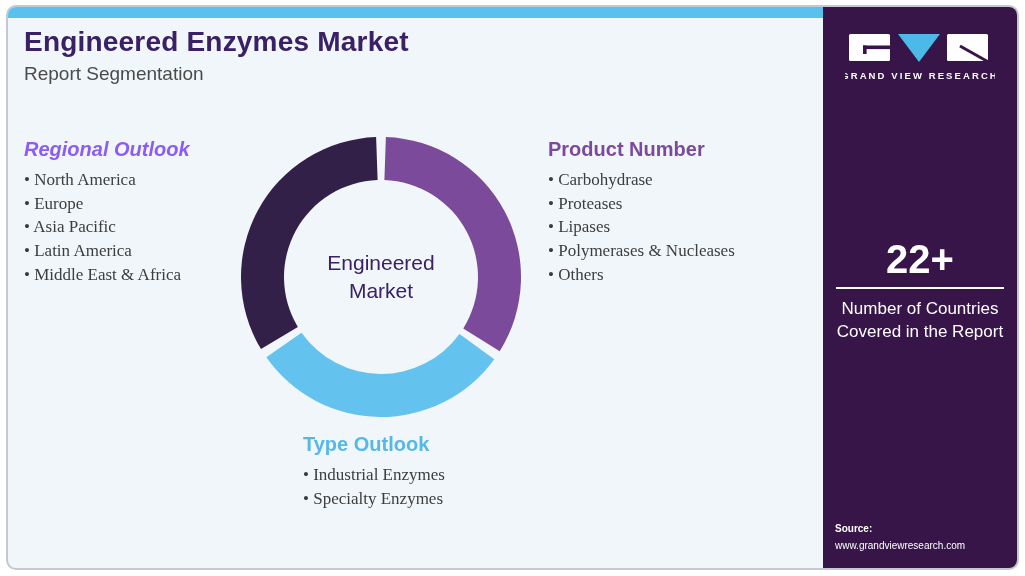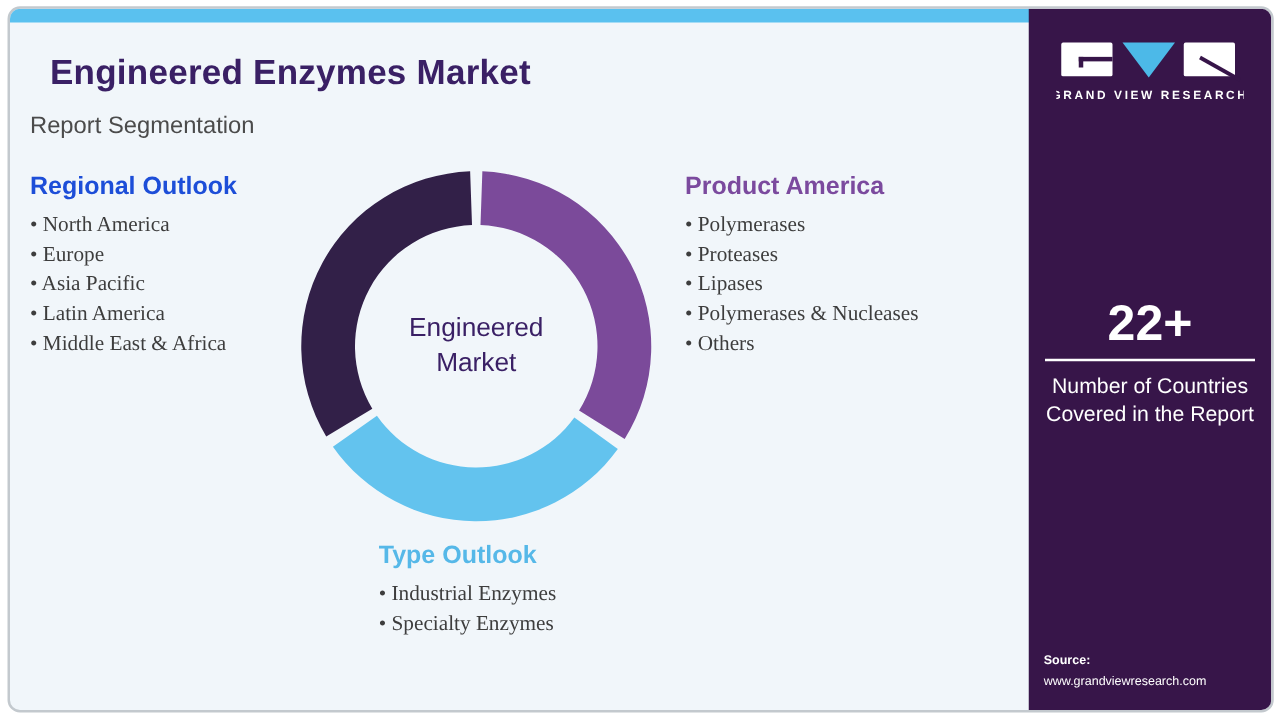--- a/index.html
+++ b/index.html
@@ -3,30 +3,30 @@
 <meta charset="utf-8">
 <style>
   html,body{margin:0;padding:0;background:#ffffff;}
   .stage{position:relative;width:1025px;height:576px;background:#ffffff;
          font-family:"Liberation Sans",sans-serif;overflow:hidden;}
   .card{position:absolute;left:6px;top:5px;width:1013px;height:565px;box-sizing:border-box;
         background:#f1f6fa;border:2px solid #c3c9ce;border-radius:10px;overflow:hidden;}
   .topbar{position:absolute;top:0;left:0;right:193px;height:11px;background:#5ac1ef;}
   
   .header{position:absolute;left:16px;top:19px;}
-  .title{margin:16px;font-size:28px;font-weight:bold;color:#3a2065;letter-spacing:0.2px;}
+  .title{margin:0;font-size:28px;font-weight:bold;color:#3a2065;letter-spacing:0.2px;}
   .subtitle{margin:5px 0 0 0;font-size:19px;color:#4b4b4b;}
   
   .section{position:absolute;}
   .section h2{margin:0 0 7px 0;font-size:20px;font-weight:bold;}
   .section ul{list-style:none;margin:0;padding:0;font-size:17px;color:#3d3d3d;font-family:Liberation Serif, serif;}
   .section li{line-height:23.7px;white-space:nowrap;}
   .section li::before{content:"• ";}
   .section-regional{left:16px;top:131px;}
-  .section-regional h2{color:#1d4ed8;}
+  .section-regional h2{color:#8b5cf6;font-style:italic;}
   .section-product{left:540px;top:131px;}
   .section-product h2{color:#7b4a9e;}
   .section-type{left:295px;top:426px;}
   .section-type h2{color:#56b8e8;}
   
   .donut-wrap{position:absolute;left:228px;top:125px;width:290px;height:290px;}
   .donut-center{position:absolute;inset:0;display:flex;flex-direction:column;
                 align-items:center;justify-content:center;text-align:center;
                 color:#3a2065;font-size:21px;line-height:28px;pointer-events:none;}
   
@@ -57,23 +57,23 @@
       <ul>
           <li>North America</li>
           <li>Europe</li>
           <li>Asia Pacific</li>
           <li>Latin America</li>
           <li>Middle East &amp; Africa</li>
         </ul>
     </div>
 
     <div class="section section-product">
-      <h2>Product America</h2>
+      <h2>Product Number</h2>
       <ul>
-          <li>Polymerases</li>
+          <li>Carbohydrase</li>
           <li>Proteases</li>
           <li>Lipases</li>
           <li>Polymerases &amp; Nucleases</li>
           <li>Others</li>
         </ul>
     </div>
 
     <div class="section section-type">
       <h2>Type Outlook</h2>
       <ul>

